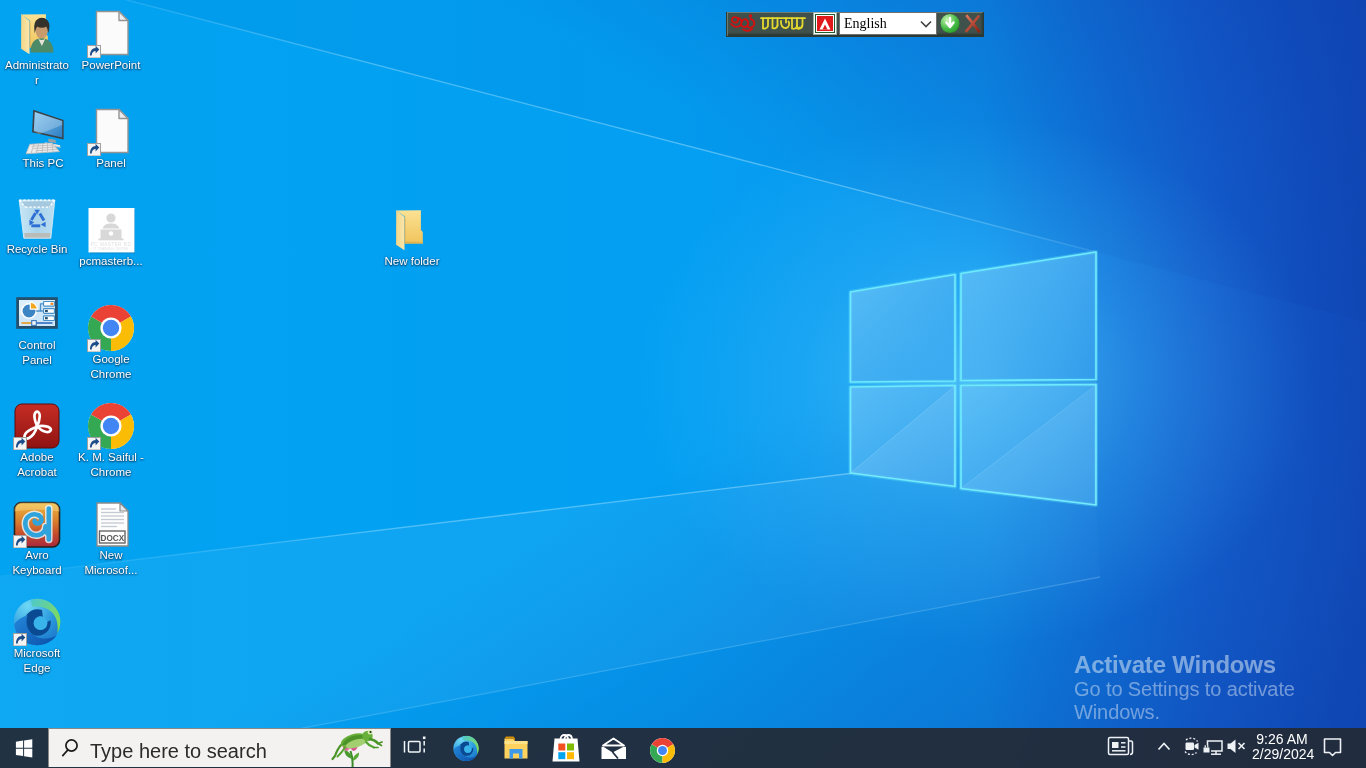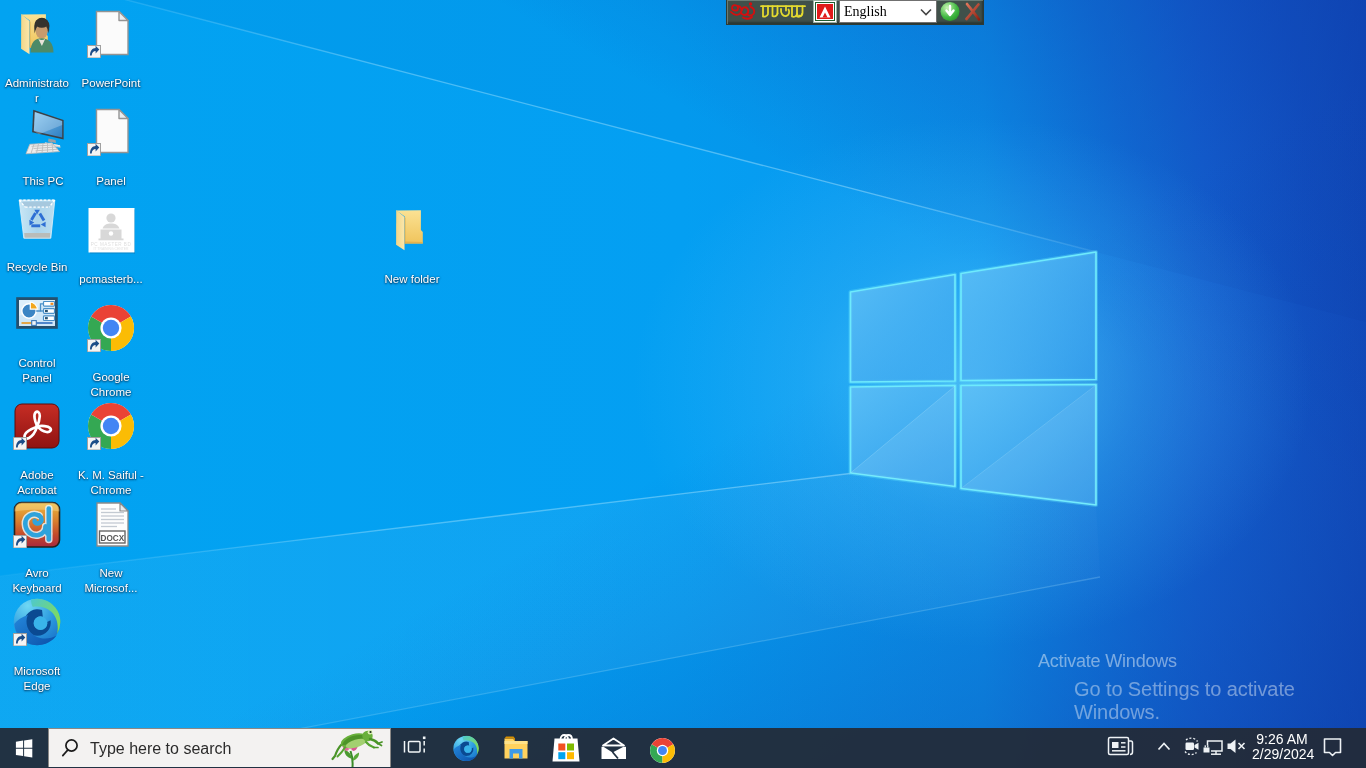--- a/index.html
+++ b/index.html
@@ -1,29 +1,29 @@
 <!DOCTYPE html>
 <html><head>
 <meta charset="utf-8">
 <style>
 html,body{margin:0;padding:0;width:1366px;height:768px;overflow:hidden;}
 body{font-family:"Liberation Sans",sans-serif;position:relative;background:#03a3f1;}
 #wp{position:absolute;left:0;top:0;}
 .ico{position:absolute;width:74px;text-align:center;}
 .ico svg{display:block;margin:0 auto;}
-.lbl{margin-top:18px;font-size:11.5px;line-height:15px;color:#fff;
+.lbl{margin-top:0;font-size:11.5px;line-height:15px;color:#fff;
  text-shadow:0 1px 2px rgba(10,30,60,.9),0 0 2px rgba(10,30,60,.5);}
 #taskbar{position:absolute;left:0;top:728px;width:1366px;height:40px;background:rgba(35,42,55,0.94);}
 #searchbox{position:absolute;left:48px;top:0px;width:343px;height:39px;background:#f3f2f1;border:1px solid #8a8886;border-bottom:none;box-sizing:border-box;}
-#searchtxt{position:absolute;left:41px;top:11px;font-size:16px;color:#2b2b2b;}
+#searchtxt{position:absolute;left:41px;top:11px;font-size:20px;color:#2b2b2b;}
 #tbicons svg{position:absolute;top:0;}
 #tray{position:absolute;right:0;top:0;height:40px;color:#fff;}
 #clock{position:absolute;right:54px;top:4px;width:60px;text-align:center;font-size:14px;line-height:14.5px;color:#ffffff;white-space:nowrap;}
-#avrobar{position:absolute;left:726px;top:0px;width:258px;height:25px;background:#40504a;border:1px solid #2e3a34;border-top:none;box-sizing:border-box;box-shadow:inset 1px 1px 0 rgba(150,170,160,0.5),inset -1px -2px 2px rgba(10,18,14,0.4);}
-#wm1{position:absolute;left:1038px;top:651px;font-size:18px;font-weight:400;letter-spacing:-0.2px;color:rgba(225,235,245,.52);}
+#avrobar{position:absolute;left:726px;top:12px;width:258px;height:25px;background:#40504a;border:1px solid #2e3a34;border-top:none;box-sizing:border-box;box-shadow:inset 1px 1px 0 rgba(150,170,160,0.5),inset -1px -2px 2px rgba(10,18,14,0.4);}
+#wm1{position:absolute;left:1074px;top:651px;font-size:24px;font-weight:700;letter-spacing:-0.2px;color:rgba(225,235,245,.52);}
 #wm2{position:absolute;left:1074px;top:678px;font-size:20px;letter-spacing:-0.1px;color:rgba(222,233,244,.48);}
 </style>
 </head>
 <body>
 <svg id="wp" width="1366" height="768" viewBox="0 0 1366 768">
 <defs>
 <linearGradient id="base" x1="0" y1="0" x2="1" y2="0">
  <stop offset="0" stop-color="#02a3f1"></stop>
  <stop offset="0.5" stop-color="#049ff2"></stop>
  <stop offset="0.72" stop-color="#0c96ee"></stop>

